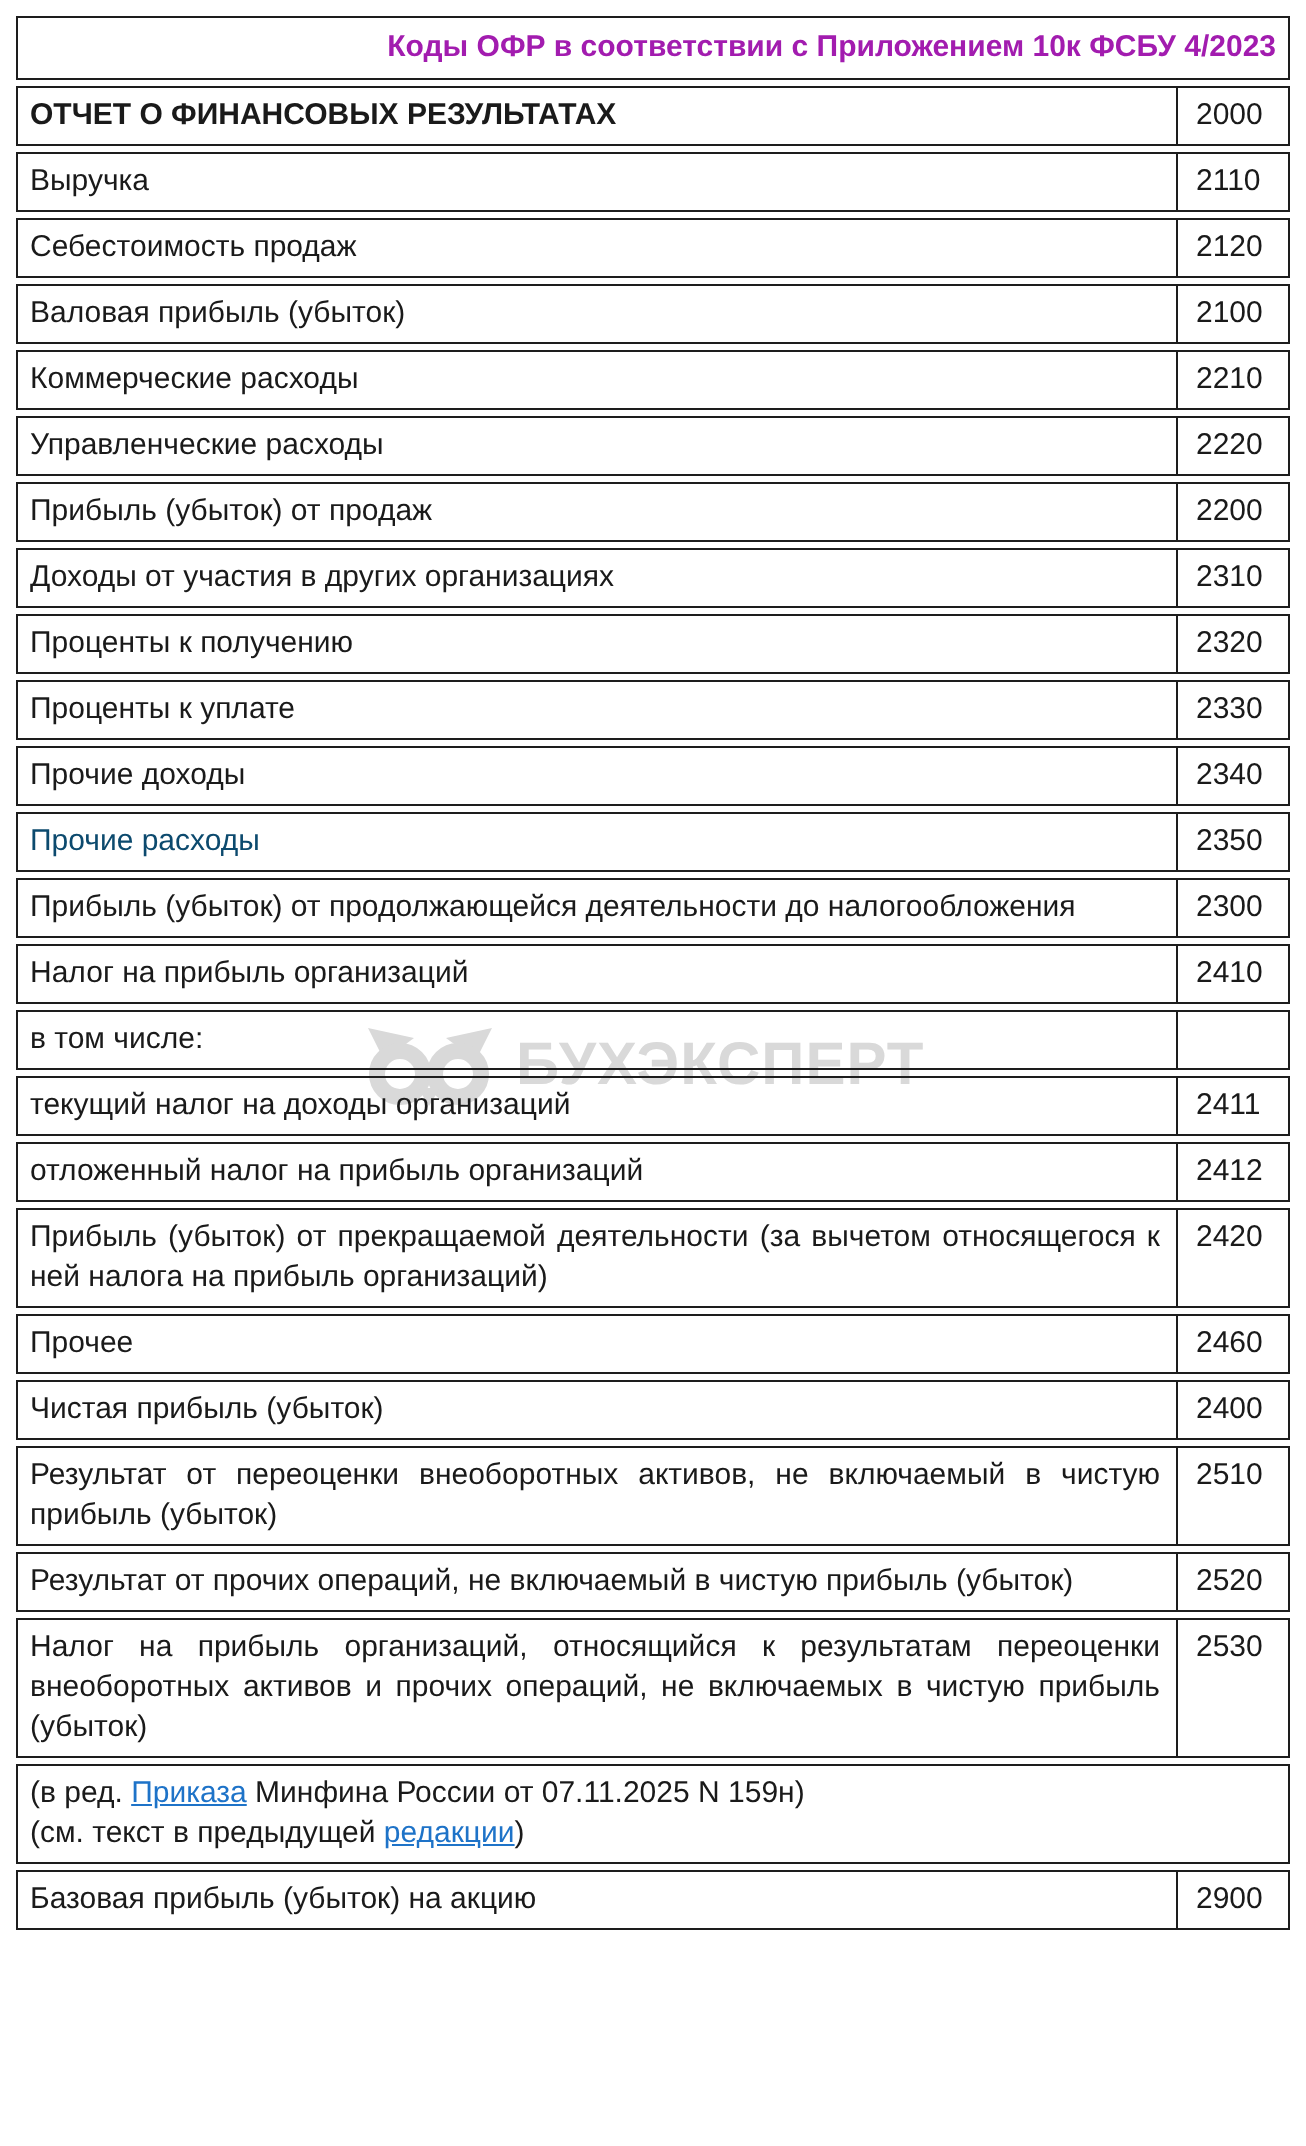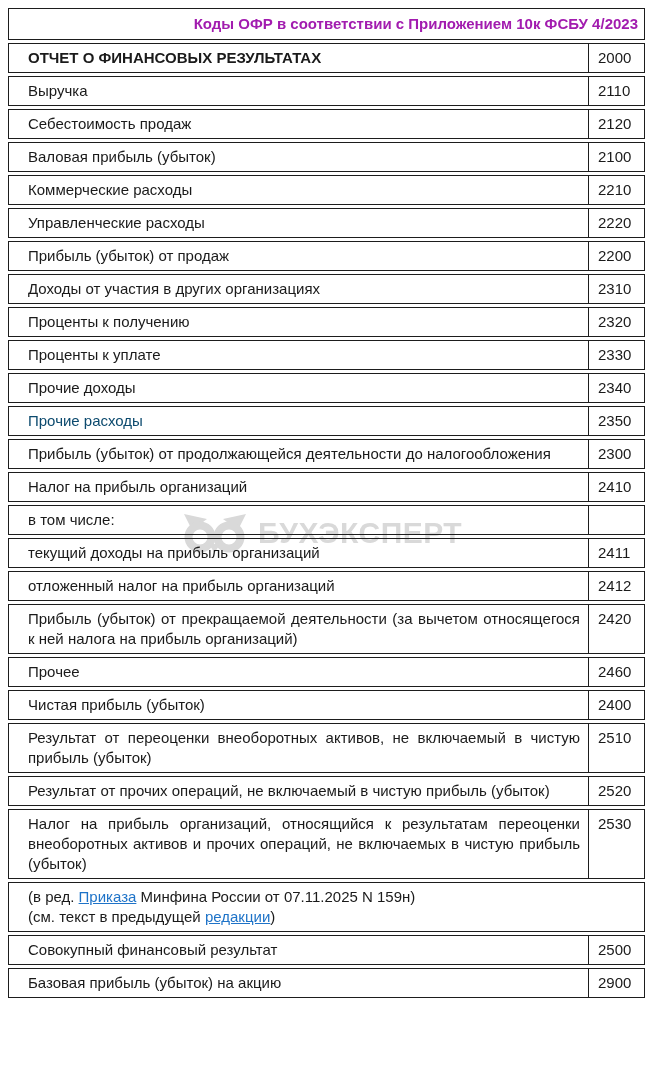--- a/index.html
+++ b/index.html
@@ -43,21 +43,21 @@
     width: 637px;
     margin: 5px 8px 0 8px;
   }
   td {
     border: 1.6px solid #1d1d1d;
     background: transparent;
     font-size: 15px;
     line-height: 20px;
     color: #1a1a1a;
     vertical-align: top;
-    padding: 4px 8px 4px 19px;
+    padding: 4px 8px 4px 6px;
     word-wrap: break-word;
   }
   td.title-cell {
     text-align: center;
     font-weight: bold;
     padding: 5px 6px;
   }
   td.label {
     border-right: none;
     text-align: justify;
@@ -151,21 +151,21 @@
         </tr>
         <tr>
           <td class="label" style="border-color: rgb(29, 29, 29); color: rgb(26, 26, 26);">Налог на прибыль организаций</td>
           <td class="code" style="border-color: rgb(29, 29, 29); color: rgb(26, 26, 26);">2410</td>
         </tr>
         <tr>
           <td class="label" style="border-color: rgb(29, 29, 29); color: rgb(26, 26, 26);">в том числе:</td>
           <td class="code" style="border-color: rgb(29, 29, 29); color: rgb(26, 26, 26);"></td>
         </tr>
         <tr>
-          <td class="label" style="border-color: rgb(29, 29, 29); color: rgb(26, 26, 26);">текущий доходы на прибыль организаций</td>
+          <td class="label" style="border-color: rgb(29, 29, 29); color: rgb(26, 26, 26);">текущий налог на доходы организаций</td>
           <td class="code" style="border-color: rgb(29, 29, 29); color: rgb(26, 26, 26);">2411</td>
         </tr>
         <tr>
           <td class="label" style="border-color: rgb(29, 29, 29); color: rgb(26, 26, 26);">отложенный налог на прибыль организаций</td>
           <td class="code" style="border-color: rgb(29, 29, 29); color: rgb(26, 26, 26);">2412</td>
         </tr>
         <tr>
           <td class="label" style="border-color: rgb(29, 29, 29); color: rgb(26, 26, 26);">Прибыль (убыток) от прекращаемой деятельности (за вычетом относящегося к ней налога на прибыль организаций)</td>
           <td class="code" style="border-color: rgb(29, 29, 29); color: rgb(26, 26, 26);">2420</td>
         </tr>
@@ -189,23 +189,19 @@
           <td class="label" style="border-color: rgb(29, 29, 29); color: rgb(26, 26, 26);">Налог на прибыль организаций, относящийся к результатам переоценки внеоборотных активов и прочих операций, не включаемых в чистую прибыль (убыток)</td>
           <td class="code" style="border-color: rgb(29, 29, 29); color: rgb(26, 26, 26);">2530</td>
         </tr>
         <tr>
           <td class="note" colspan="2" style="border-color: rgb(29, 29, 29); color: rgb(26, 26, 26);">
             <div class="note-line"><span>(в ред. </span><a class="note-link" href="#" style="color: rgb(30, 115, 200);">Приказа</a><span> Минфина России от 07.11.2025 N 159н)</span></div>
             <div class="note-line"><span>(см. текст в предыдущей </span><a class="note-link" href="#" style="color: rgb(30, 115, 200);">редакции</a><span>)</span></div>
           </td>
         </tr>
         <tr>
-          <td class="label" style="border-color: rgb(29, 29, 29); color: rgb(26, 26, 26);">Совокупный финансовый результат</td>
-          <td class="code" style="border-color: rgb(29, 29, 29); color: rgb(26, 26, 26);">2500</td>
-        </tr>
-        <tr>
           <td class="label" style="border-color: rgb(29, 29, 29); color: rgb(26, 26, 26);">Базовая прибыль (убыток) на акцию</td>
           <td class="code" style="border-color: rgb(29, 29, 29); color: rgb(26, 26, 26);">2900</td>
         </tr>
       </tbody>
   </table>
 
 </div>
 
 </body></html>

